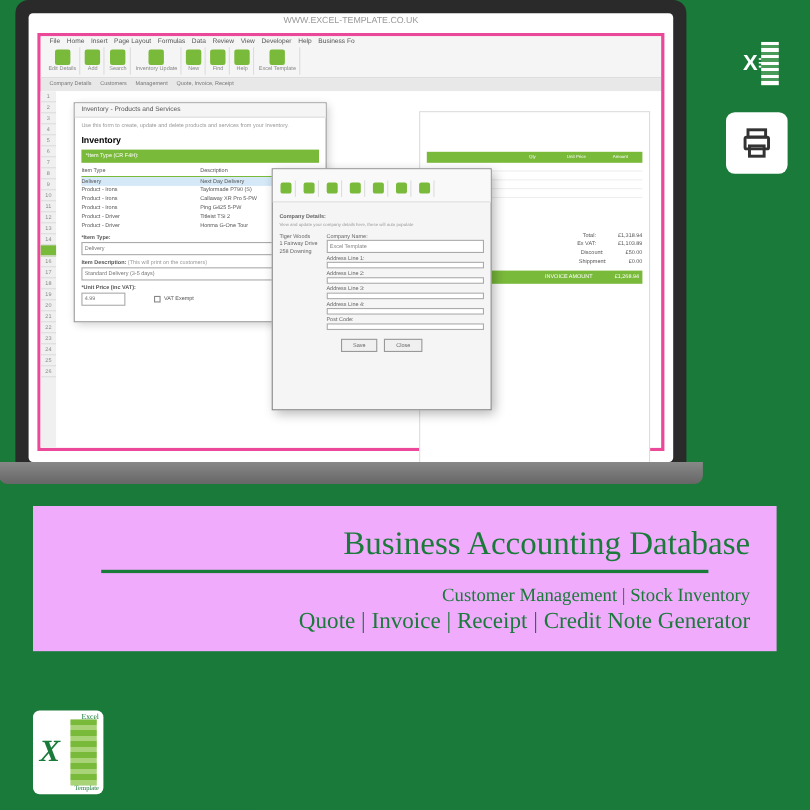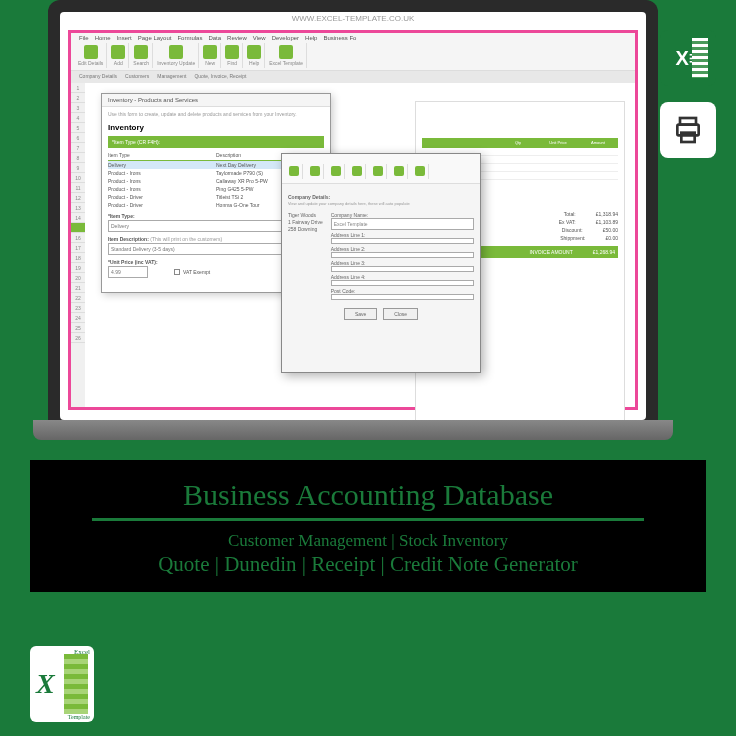--- a/index.html
+++ b/index.html
@@ -1,17 +1,17 @@
 <!DOCTYPE html>
 <html><head>
 <meta charset="utf-8">
 <style>
 *{margin:0;padding:0;box-sizing:border-box}
 body{width:736px;height:736px;background:#1a7a3a;font-family:Georgia,serif;position:relative;overflow:hidden}
-.laptop{position:absolute;top:0;left:48px;width:610px;height:440px}
+.laptop{position:absolute;top:0;left:14px;width:610px;height:440px}
 .laptop-frame{background:#2a2a2a;border-radius:12px 12px 0 0;padding:12px 12px 0;height:420px}
 .laptop-base{height:20px;background:linear-gradient(#888,#666);border-radius:0 0 8px 8px;margin:0 -15px}
 .screen{background:#fff;height:100%;border-radius:4px;overflow:hidden;position:relative}
 .url-bar{position:absolute;top:2px;left:50%;transform:translateX(-50%);font-size:8px;color:#999;font-family:Arial,sans-serif}
 .excel-window{position:absolute;background:#fff;border:3px solid #ec4899;font-family:Arial,sans-serif;font-size:7px}
 .w1{top:18px;left:8px;width:570px;height:380px}
 .ribbon{height:38px;background:#f5f5f5;border-bottom:1px solid #ddd;display:flex;align-items:flex-end;padding:2px 4px;gap:1px}
 .ribbon-tabs{display:flex;gap:6px;font-size:6px;color:#555;padding:2px 8px;position:absolute;top:0}
 .ribbon-group{border-right:1px solid #ddd;padding:2px 3px;text-align:center;font-size:5px;color:#888}
 .rg-icon{width:14px;height:14px;background:#7aba3a;margin:0 auto 1px;border-radius:2px}
@@ -59,21 +59,21 @@
 .dialog-input{border:1px solid #aaa;background:#fff;padding:2px;margin-bottom:2px;color:#888;width:100%}
 .dialog-left{font-size:5px;color:#666;line-height:1.4;margin-bottom:6px}
 .dialog-btns{display:flex;gap:6px;justify-content:center;padding:6px}
 .dialog-btn{border:1px solid #999;background:#f0f0f0;padding:2px 10px;font-size:5px;cursor:pointer}
 .side-icons{position:absolute;top:30px;right:20px;display:flex;flex-direction:column;gap:16px}
 .side-icon{width:56px;height:56px;background:#fff;border-radius:8px;display:flex;align-items:center;justify-content:center;font-family:Arial,sans-serif}
 .excel-icon{background:#1a7a3a;color:#fff;font-weight:bold;font-size:20px;position:relative}
 .excel-icon::after{content:"";position:absolute;right:8px;top:8px;bottom:8px;width:16px;background:repeating-linear-gradient(#fff 0 3px,#4a9a5a 3px 6px)}
 .print-icon svg{width:32px;height:32px}
 .easy-badge{font-weight:bold;font-size:13px;text-align:center;color:#333;line-height:1.1}
-.content-box{position:absolute;top:460px;left:30px;right:30px;background:#000000;padding:18px 24px 14px;text-align:center}
+.content-box{position:absolute;top:460px;left:30px;right:30px;background:#f0abfc;padding:18px 24px 14px;text-align:right}
 .title{font-size:30px;color:#1a7a3a;margin-bottom:6px}
 .underline{height:3px;background:#1a7a3a;width:88%;margin:0 auto 10px}
 .subtitle{font-size:17px;color:#1a7a3a;}
 .features{font-size:21px;color:#1a7a3a;line-height:1.3}
 .footer{position:absolute;bottom:14px;left:30px;right:30px;display:flex;justify-content:space-between;align-items:flex-end;color:#fff}
 .footer-text{font-size:15px}
 .footer-logo{width:64px;height:76px;background:#fff;border-radius:6px;position:relative;display:flex;align-items:center;justify-content:center}
 .footer-logo-x{position:absolute;left:6px;font-size:28px;font-weight:bold;color:#1a7a3a;font-style:italic}
 .footer-logo-bars{position:absolute;right:6px;top:8px;bottom:8px;width:24px;background:repeating-linear-gradient(#7aba3a 0 5px,#a8d477 5px 10px)}
 .footer-logo-label{position:absolute;top:2px;right:4px;font-size:7px;color:#1a7a3a}
@@ -330,21 +330,21 @@
         <rect x="4" y="8" width="16" height="8" rx="1"></rect>
         <rect x="7" y="14" width="10" height="7"></rect>
       </svg>
   </div>
 </div>
 
 <div class="content-box">
   <div class="title">Business Accounting Database</div>
   <div class="underline"></div>
   <div class="subtitle">Customer Management | Stock Inventory</div>
-  <div class="features">Quote | Dunedin | Receipt | Credit Note Generator</div>
+  <div class="features">Quote | Invoice | Receipt | Credit Note Generator</div>
 </div>
 
 <div class="footer">
   <div class="footer-logo">
     <div class="footer-logo-label">Excel</div>
     <div class="footer-logo-x">X</div>
     <div class="footer-logo-bars"></div>
     <div class="footer-logo-label2">Template</div>
   </div>
 </div>

